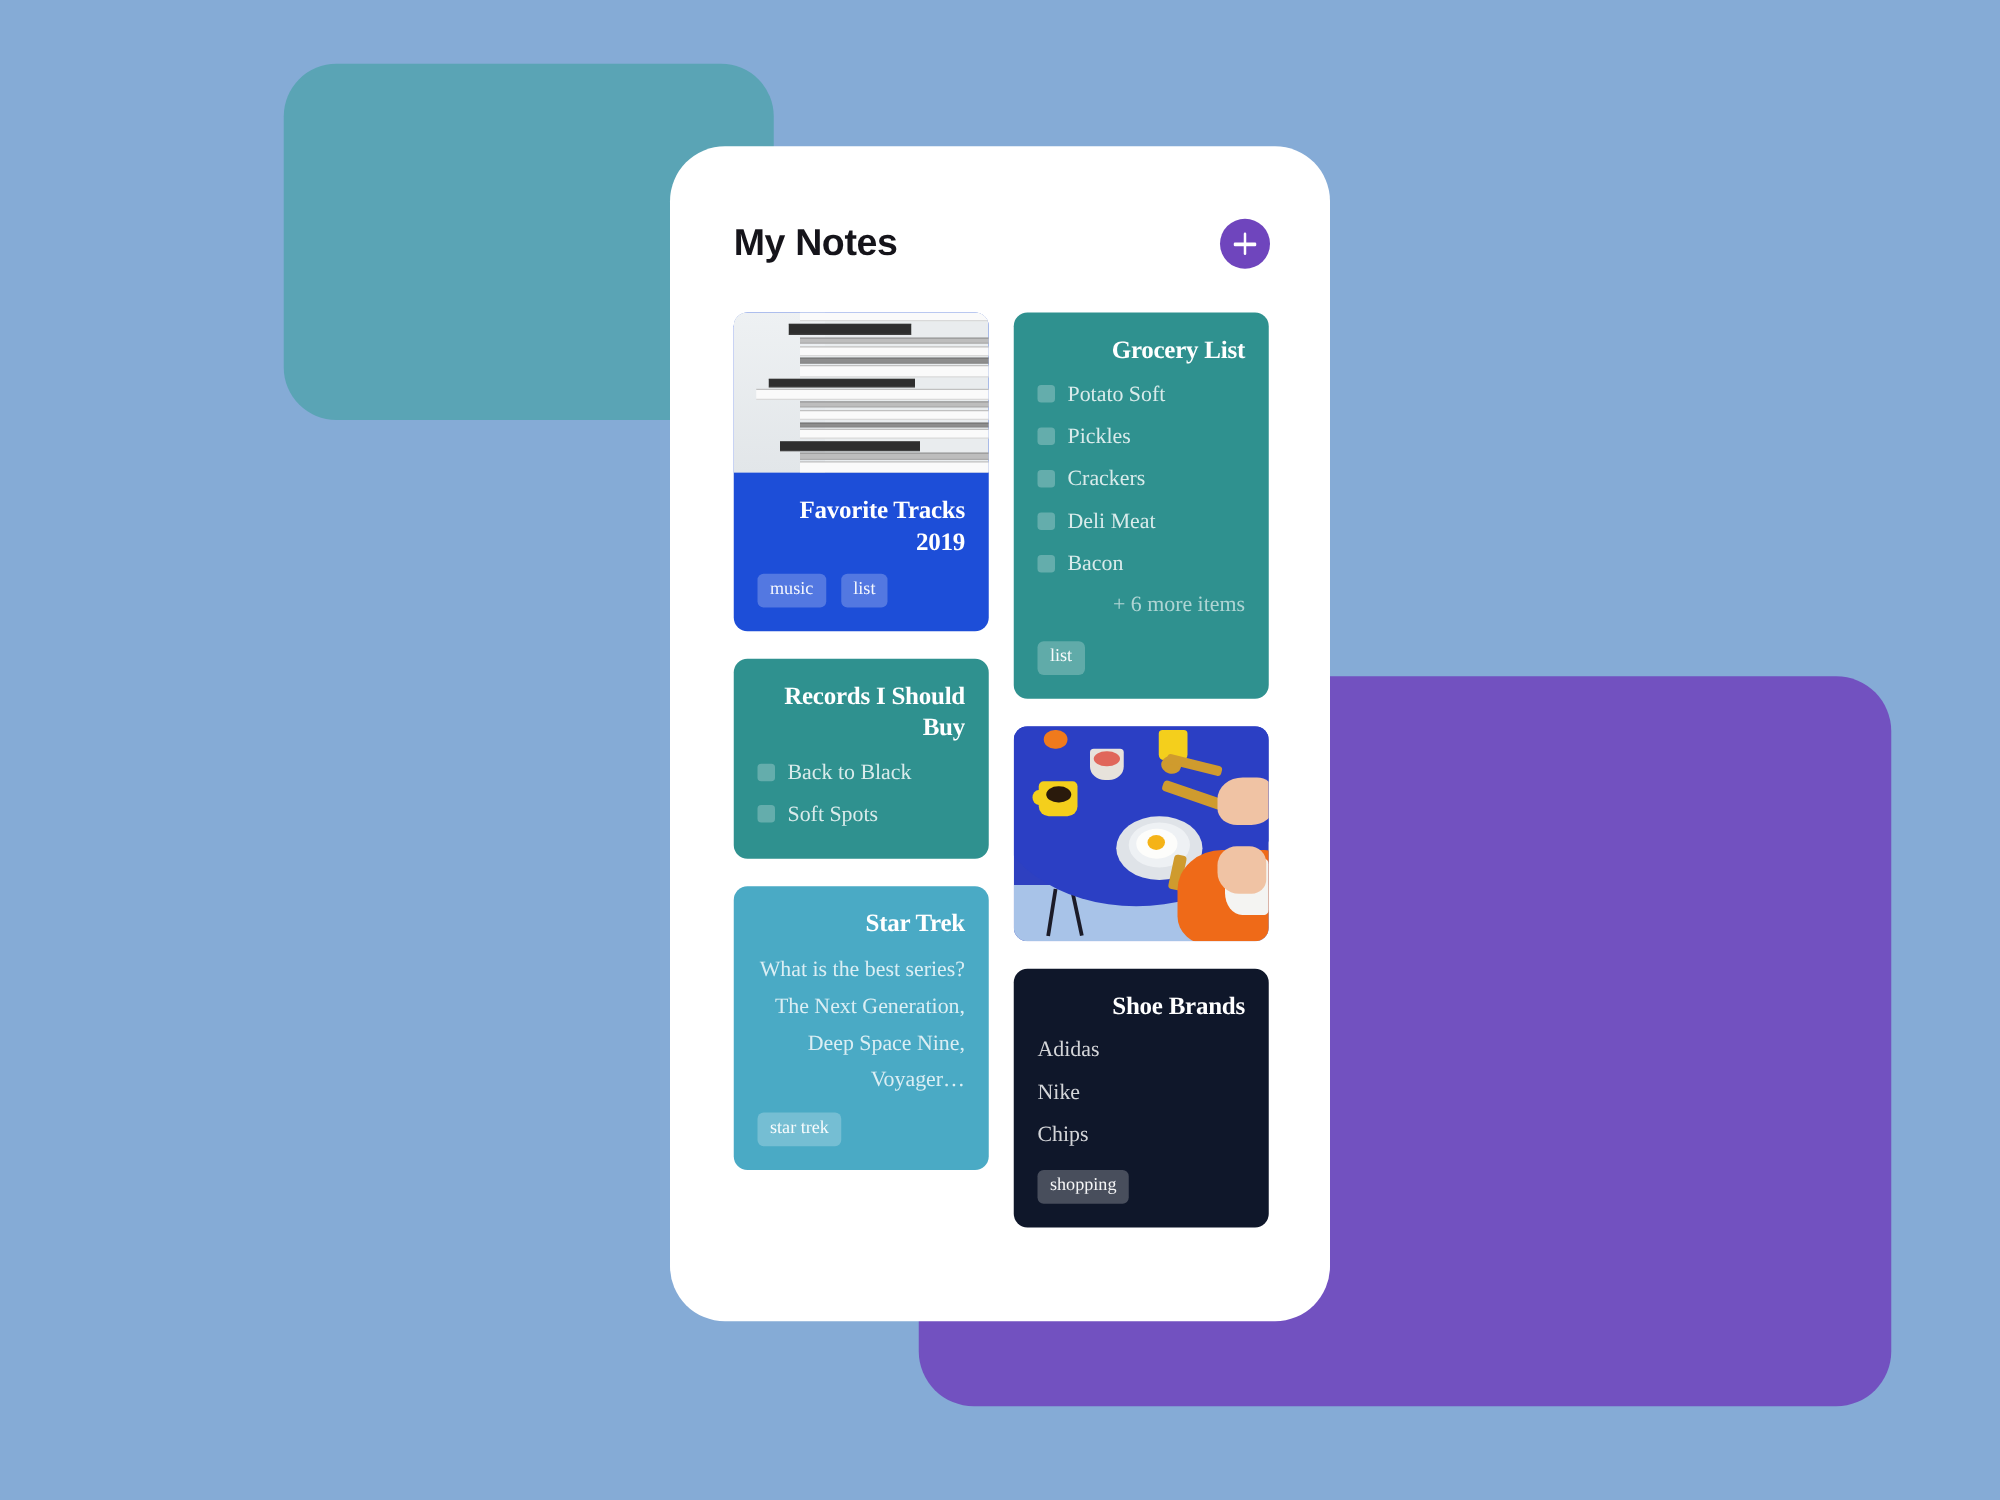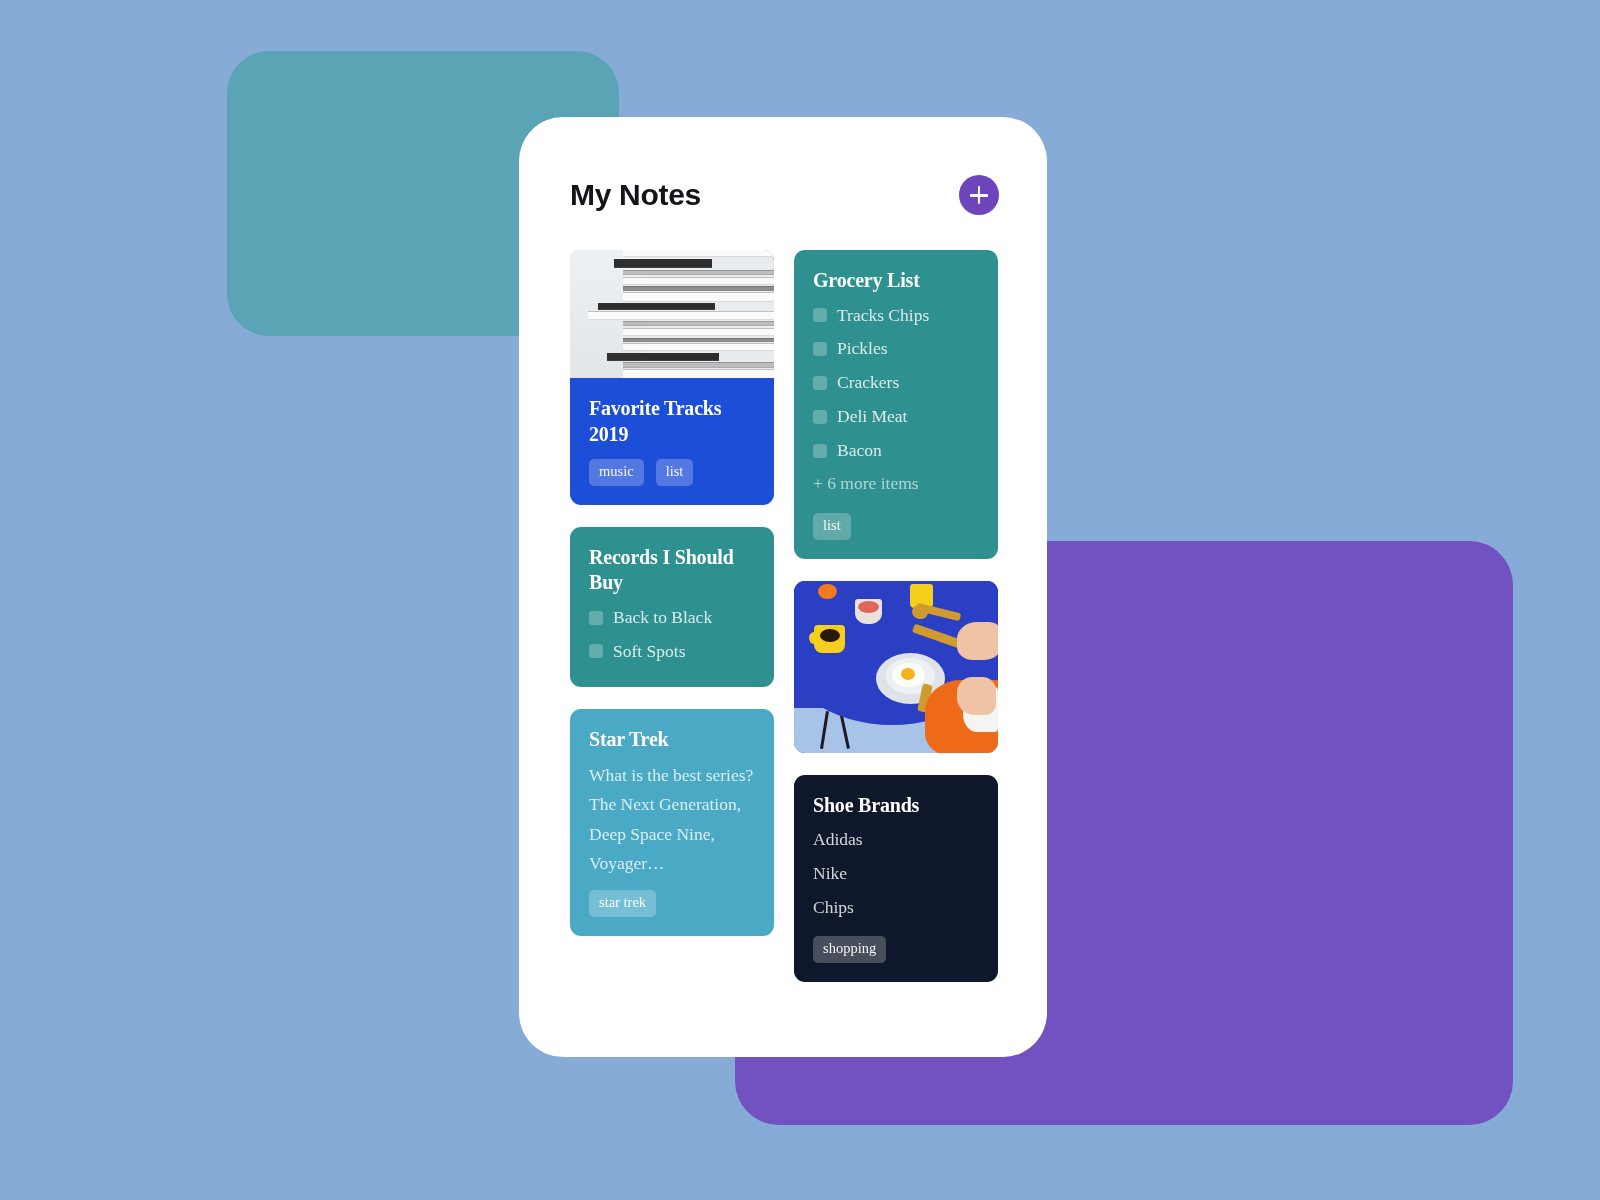--- a/index.html
+++ b/index.html
@@ -16,24 +16,25 @@
     background:#5aa4b5; border-radius:42px;
   }
   .bg-purple-rect {
     position:absolute; left:735px; top:541px;
     width:778px; height:584px;
     background:#7251c0; border-radius:44px;
   }
 
   
   .phone {
-    position:absolute; left:519px; top:117px;
+    position:absolute; left:536px; top:117px;
     width:528px; height:940px;
     background:#ffffff; border-radius:44px;
     overflow:hidden;
+    text-align:right;
   }
 
   .app-header {
     display:flex; align-items:center; justify-content:space-between;
     padding:58px 48px 0 51px;
   }
   .app-title {
     font-size:30px; font-weight:bold; color:#15141a;
     letter-spacing:-0.3px;
   }
@@ -296,21 +297,21 @@
     </div>
 
     <div class="col">
 
       <div class="note c-teal">
         <div class="note-body">
           <div class="note-title">Grocery List</div>
           <div class="note-list">
             <div class="li">
               <span class="cb"></span>
-              <span>Tracks Chips</span>
+              <span>Potato Soft</span>
             </div>
             <div class="li">
               <span class="cb"></span>
               <span>Pickles</span>
             </div>
             <div class="li">
               <span class="cb"></span>
               <span>Crackers</span>
             </div>
             <div class="li">

